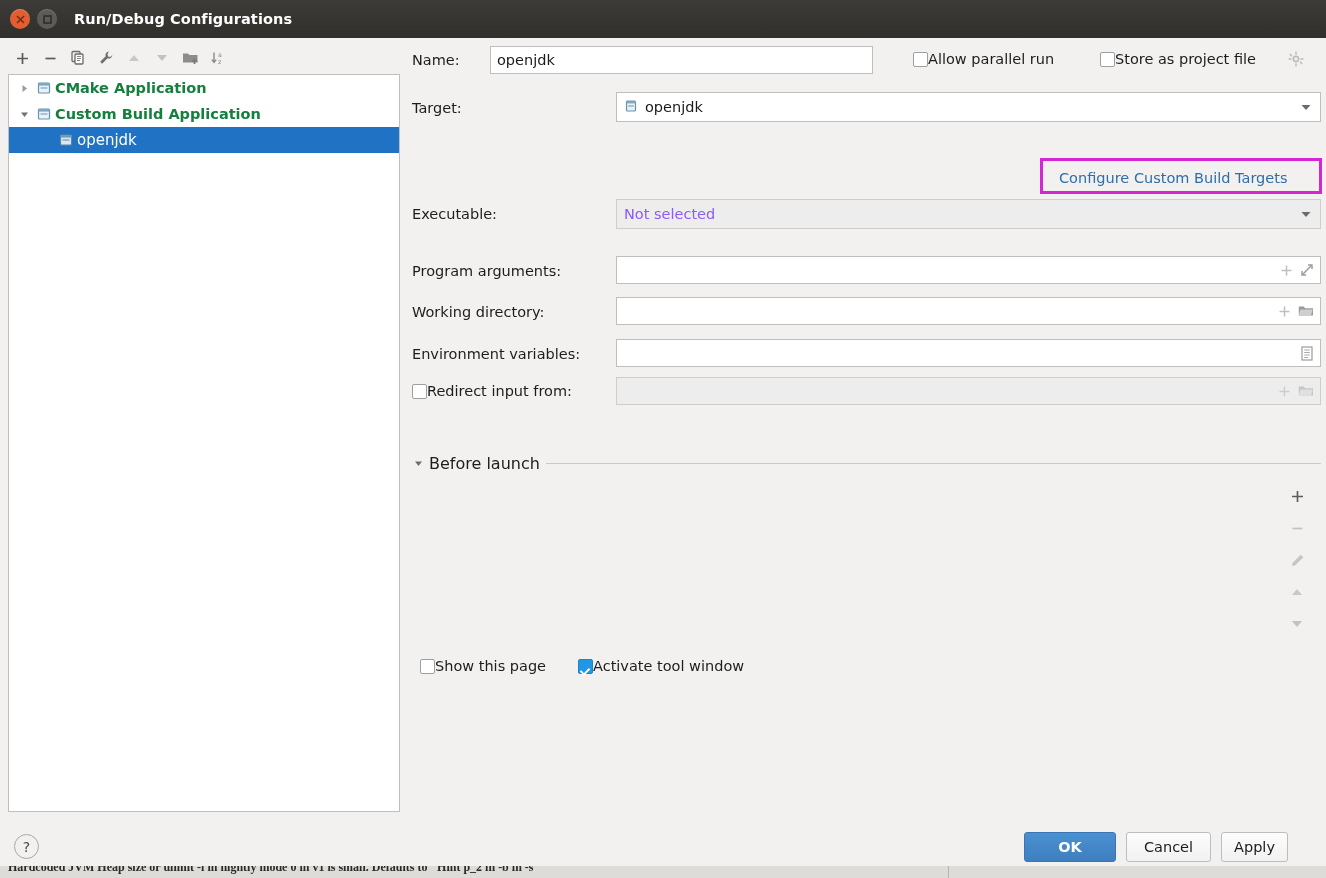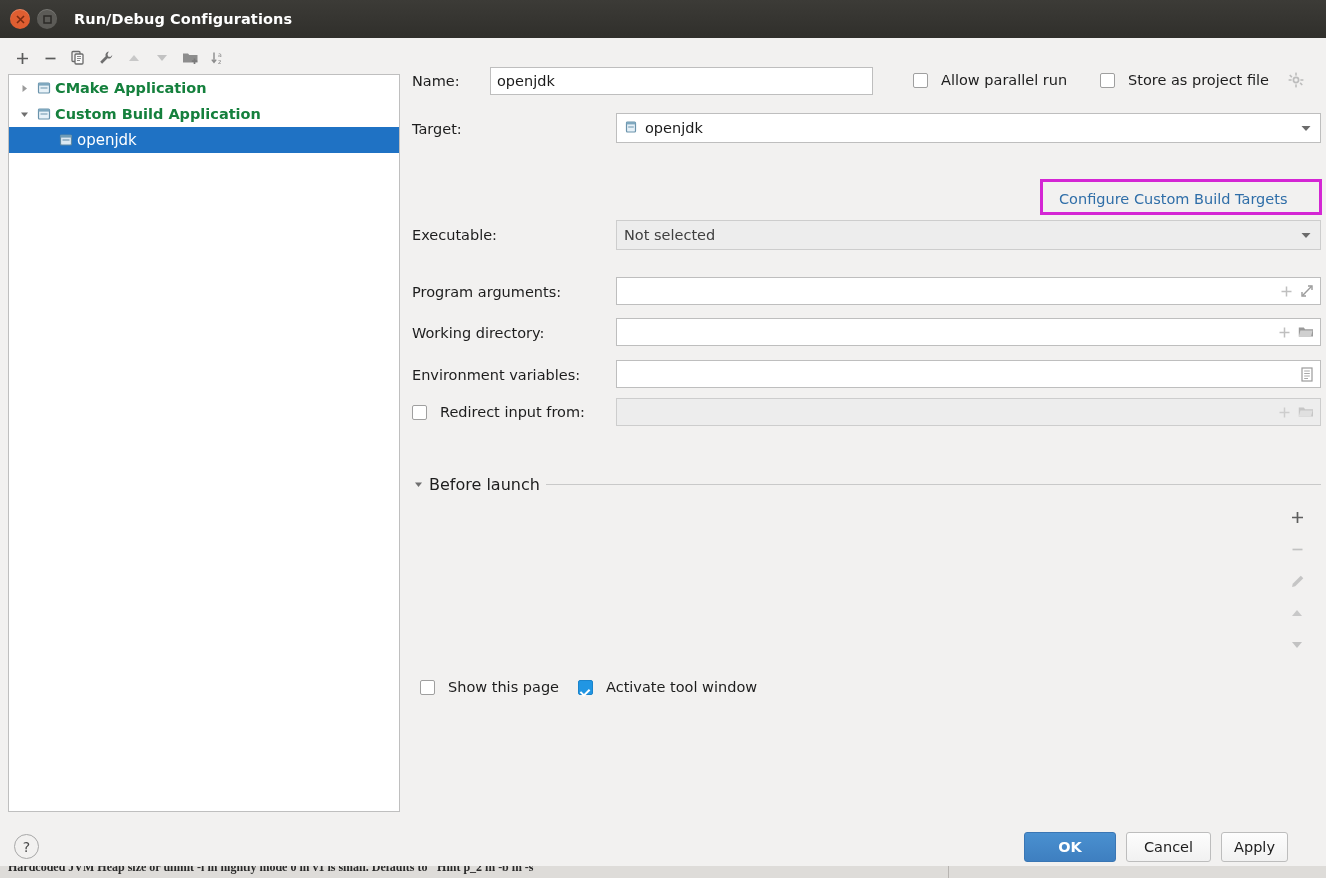--- a/index.html
+++ b/index.html
@@ -66,21 +66,21 @@
   .tree-row.level2 { padding-left: 46px; }
   .tree-row.selected { background: #1f72c4; }
   .twisty { width: 18px; display:flex; align-items:center; justify-content:center; flex:0 0 18px; }
   .twisty svg { display:block; }
   .tree-icon { width: 22px; display:flex; align-items:center; justify-content:center; flex:0 0 22px; }
   .tree-icon svg { display:block; }
   .tree-label { font-size: 14.5px; color: #15803d; font-weight: bold; }
   .tree-row.selected .tree-label { color: #ffffff; font-weight: normal; font-size: 15px; }
 
   
-  #form { position: absolute; left: 400px; top: 0; width: 926px; height: 790px; margin-top: 21px; }
+  #form { position: absolute; left: 400px; top: 0; width: 926px; height: 790px; }
 
   .flabel {
     position: absolute;
     font-size: 14.5px; color: #1d1d1d;
     white-space: nowrap;
   }
 
   .ftext {
     position: absolute;
     background: #ffffff;
@@ -99,26 +99,26 @@
     position: absolute;
     background: #ffffff;
     border: 1px solid #bebebe;
     height: 30px;
     display: flex; align-items: center;
     padding: 0 4px 0 7px;
     font-size: 14.5px; color: #1b1b1b;
   }
   .combo.disabled { background: #ededed; border-color: #cdcdcd; }
   .combo .cval { flex: 1 1 auto; display: flex; align-items: center; gap: 7px; white-space: nowrap; overflow: hidden; }
-  .combo .cval.ph { color: #404040; text-align: right; }
+  .combo .cval.ph { color: #8b5cf6; text-align: right; }
   .combo .arrow { flex: 0 0 auto; padding-right: 5px; }
   .combo .arrow svg { display: block; }
 
   
-  .cbwrap { display: flex; align-items: center; gap: 13px; white-space: nowrap; }
+  .cbwrap { display: flex; align-items: center; gap: 0; white-space: nowrap; }
   .cb {
     width: 15px; height: 15px; flex: 0 0 15px;
     border: 1px solid #9f9f9f; background: #fff; border-radius: 2px;
   }
   .cb.checked { background: #2196e3; border-color: #1b84cb; position: relative; }
   .cb.checked::after {
     content: ""; position: absolute;
     left: 3px; top: 6px; width: 4px; height: 7px;
     border: solid #fff; border-width: 0 2px 2px 0;
     transform: rotate(45deg); transform-origin: center;

